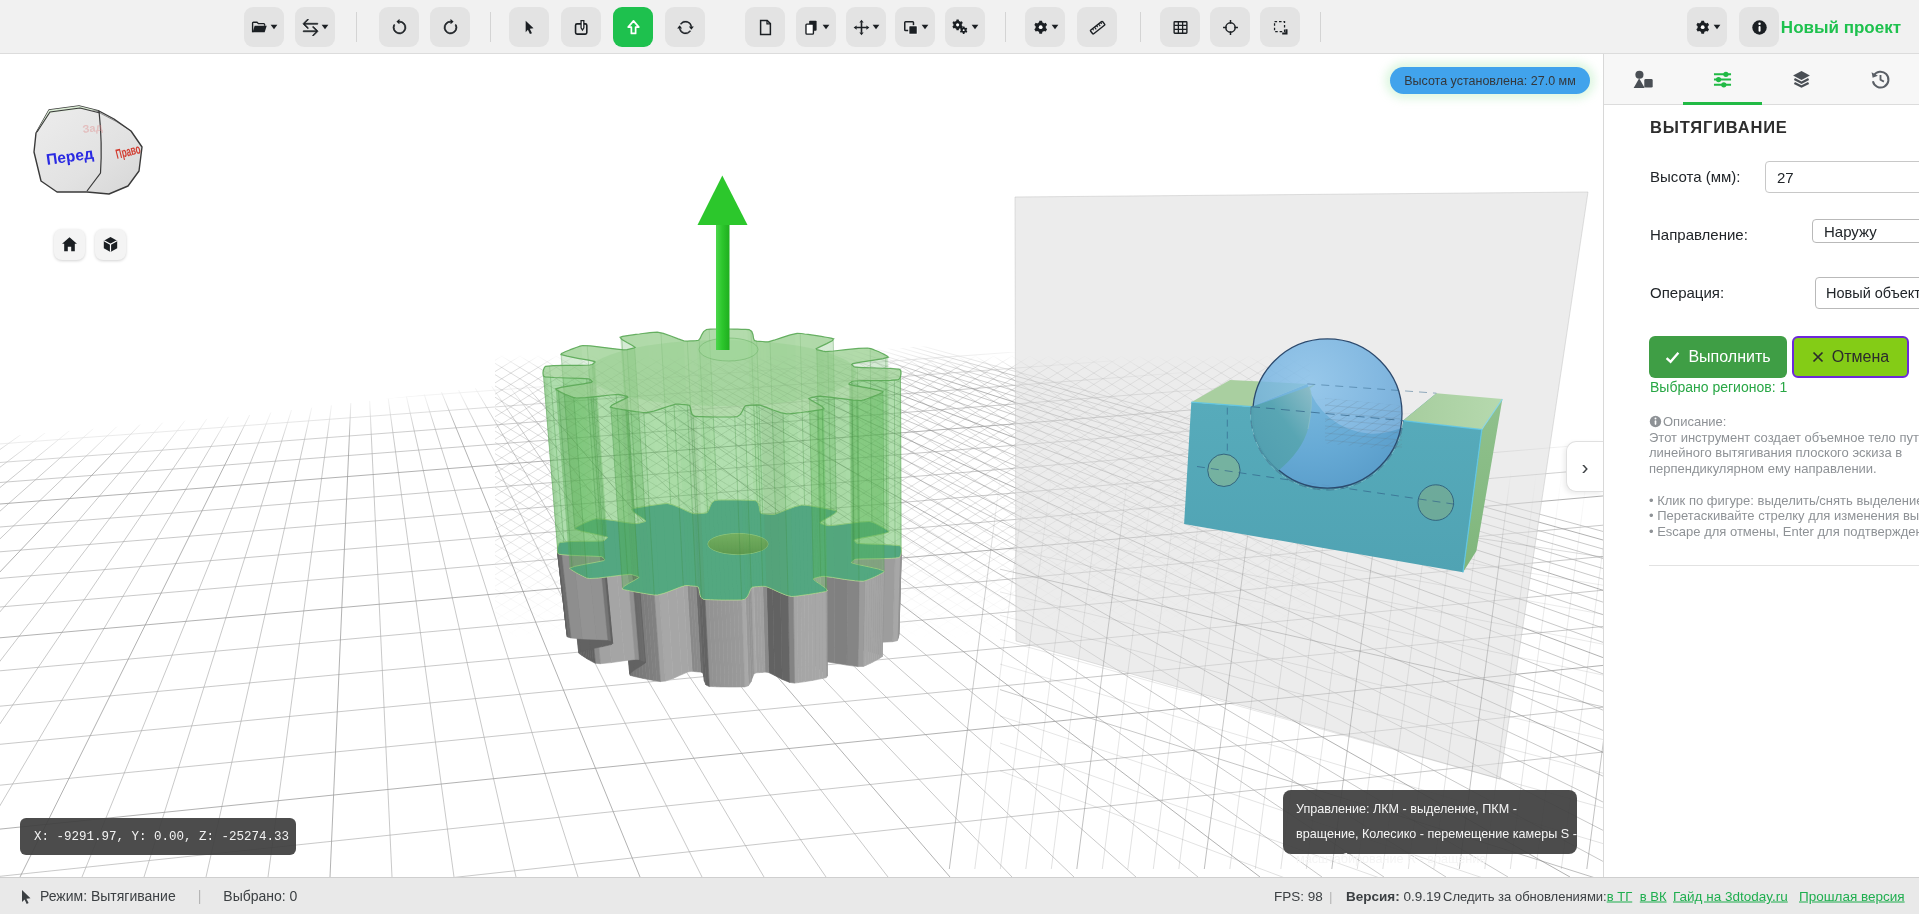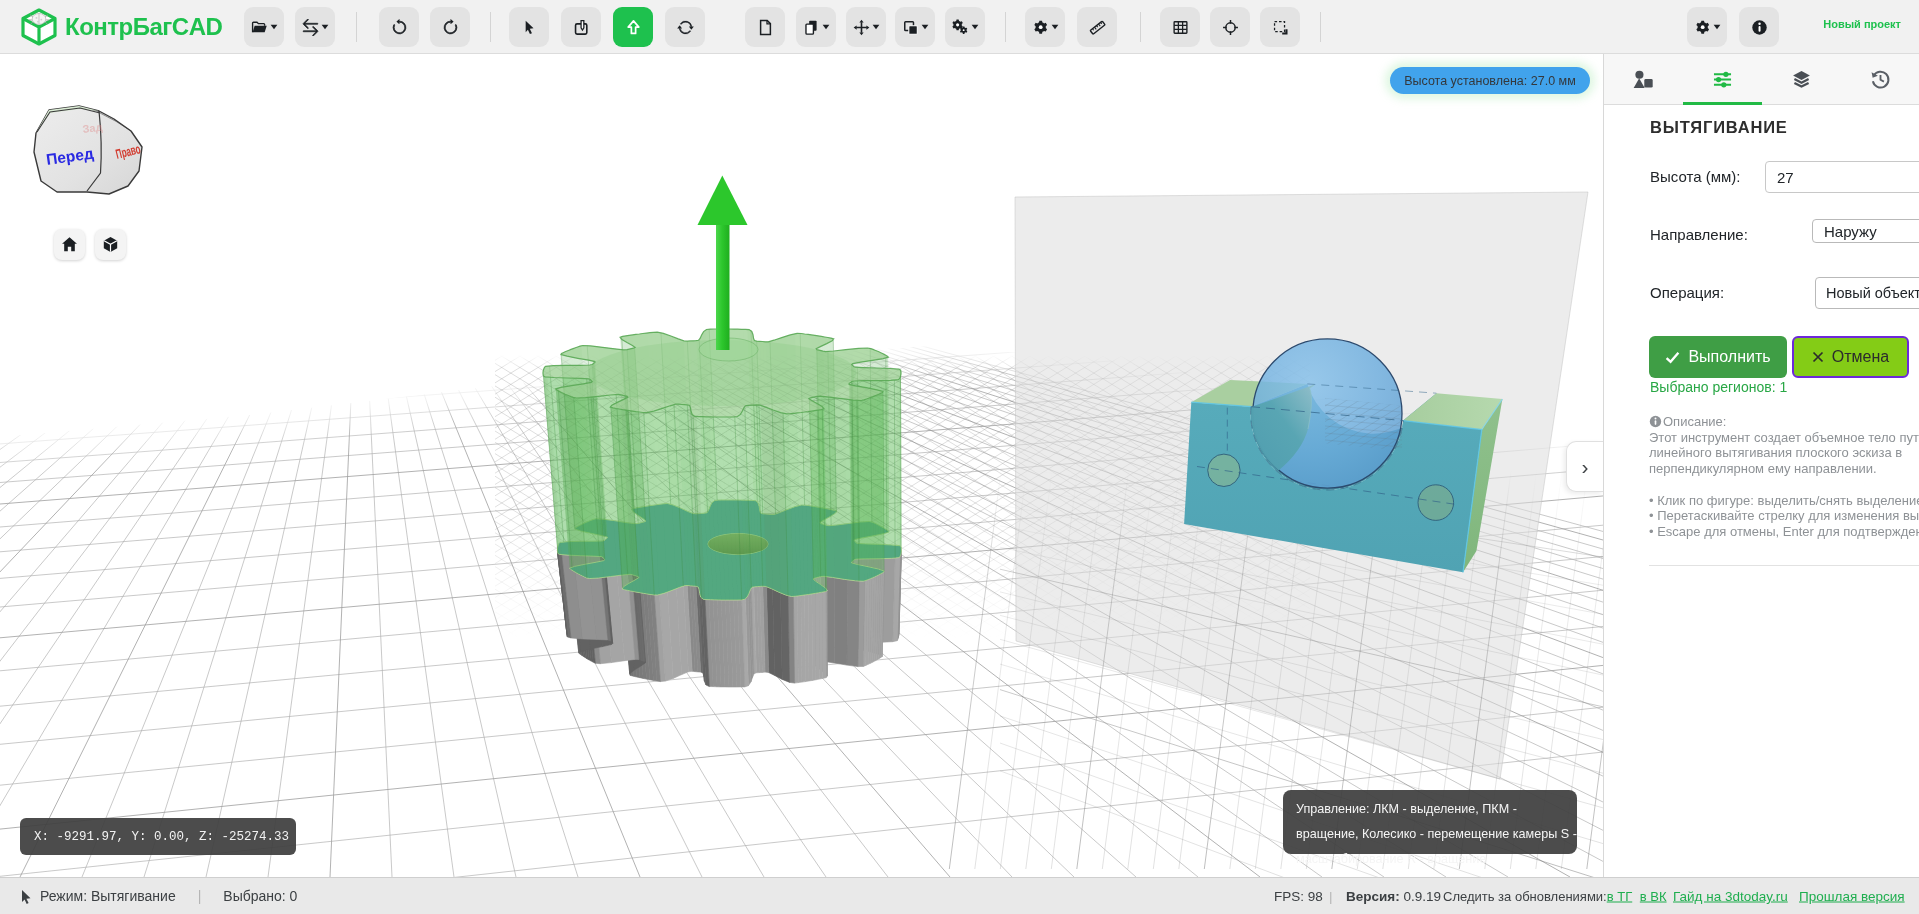--- a/index.html
+++ b/index.html
@@ -2,21 +2,21 @@
 <html><head><meta charset="utf-8">
 <style>
 * { margin:0; padding:0; box-sizing:border-box; }
 html,body { width:1919px; height:914px; overflow:hidden; font-family:"Liberation Sans",sans-serif; background:#fff; }
 #toolbar { position:absolute; left:0; top:0; width:1919px; height:54px; background:#f1f1f1; border-bottom:1px solid #dcdcdc; z-index:30; }
 .tbtn { position:absolute; top:7px; width:40px; height:40px; background:#e3e3e3; border-radius:9px; display:flex; align-items:center; justify-content:center; gap:2px; }
 .tbtn.active { background:#1ec14e; }
 .tsep { position:absolute; top:12px; width:1px; height:30px; background:#d4d4d4; }
 #logo { position:absolute; left:19px; top:7px; display:flex; align-items:center; }
 #logo span { color:#1ec14e; font-size:24px; font-weight:bold; margin-left:6px; letter-spacing:-0.5px; }
-#newproj { position:absolute; right:18px; top:18px; color:#1ec14e; font-size:11px; font-weight:bold; }
+#newproj { position:absolute; right:18px; top:18px; color:#1ec14e; font-size:17px; font-weight:bold; }
 #viewport { position:absolute; left:0; top:54px; width:1603px; height:823px; background:#ffffff; overflow:hidden; }
 #sidebar { position:absolute; left:1603px; top:54px; width:316px; height:823px; background:#ffffff; border-left:1px solid #d8d8d8; z-index:20; }
 #tabbar { position:absolute; left:0; top:0; width:316px; height:51px; background:#f7f7f7; border-bottom:1px solid #dcdcdc; display:flex; }
 .tab { flex:1; display:flex; align-items:center; justify-content:center; position:relative; }
 .tab.act::after { content:""; position:absolute; left:0; bottom:-1px; width:100%; height:3px; background:#21ba45; }
 #statusbar { position:absolute; left:0; top:877px; width:1919px; height:37px; background:#e9e9e9; border-top:1px solid #cfcfcf; display:flex; align-items:center; font-size:14px; color:#3c4043; z-index:30; }
 #statusbar .sr { position:absolute; top:50%; transform:translateY(-50%); white-space:nowrap; font-size:13.5px; }
 .slink { color:#1fae4f; text-decoration:underline; }
 .panel { position:absolute; font-size:15px; color:#212529;margin-left:37px; }
 #coordtip { position:absolute; left:20px; top:818px; width:276px; height:37px; background:rgba(62,62,62,0.93); border-radius:6px; color:#f2f2f2; font-family:"Liberation Mono",monospace; font-size:12.5px; display:flex; align-items:center; padding-left:14px; white-space:nowrap; z-index:10; }
@@ -550,37 +550,20 @@
     </div>
 <div class="vbtn" style="left:95px;top:175px">
       <svg width="17" height="17" viewBox="0 0 16 16">
         <path d="M8 1 L14.3 4.4 V11.6 L8 15 L1.7 11.6 V4.4 Z" fill="#1b1f23"></path>
         <path d="M1.9 4.5 L8 7.8 L14.1 4.5 M8 7.8 V14.8" stroke="#ffffff" stroke-width="1.1" fill="none"></path>
       </svg>
     </div>
 </div>
 
 <div id="toolbar">
-<div id="logo">
-      <svg width="40" height="40" viewBox="0 0 40 40">
-<g stroke="#1ec14e" stroke-width="3.2" stroke-linejoin="round" fill="none">
-<path d="M20 3 L36 11.5 V28.5 L20 37 L4 28.5 V11.5 Z" fill="#ffffff"></path>
-<path d="M4 11.5 L20 20 L36 11.5 M20 20 V37"></path>
-</g>
-<g transform="translate(20,13) scale(1.05)">
-<ellipse cx="0" cy="-1" rx="6.5" ry="5.2" fill="#f4f4f4" stroke="#bdbdbd" stroke-width="0.8"></ellipse>
-<path d="M-6 -3 L-8.5 -5 M6 -3 L8.5 -5 M-6.8 0 L-9.5 0 M6.8 0 L9.5 0 M-6 2 L-8 4 M6 2 L8 4" stroke="#9a9a9a" stroke-width="0.9"></path>
-<path d="M0 -6.2 V3.8" stroke="#bdbdbd" stroke-width="0.8"></path>
-<circle cx="-2.4" cy="-2" r="0.9" fill="#cfcfcf"></circle>
-          <circle cx="2.2" cy="-0.4" r="0.9" fill="#cfcfcf"></circle>
-          <circle cx="-1" cy="1.6" r="0.8" fill="#cfcfcf"></circle>
-</g>
-      </svg>
-      <span>КонтрБагCAD</span>
-    </div>
 <div class="tbtn" style="left:244px">
       <svg width="17" height="17" viewBox="0 0 16 16" fill="none">
         <path d="M1.5 12.5 V3.8 Q1.5 3 2.3 3 H5.6 L7 4.4 H12 Q12.8 4.4 12.8 5.2 V6.4" stroke="#1b1f23" stroke-width="1.3"></path>
         <path d="M3.4 6.4 H14.8 L12.9 12.5 H1.5 Z" fill="#1b1f23"></path>
       </svg>
       <svg width="8" height="6" viewBox="0 0 8 6">
         <path d="M0.6 0.8 H7.4 L4 5.2 Z" fill="#1b1f23"></path>
       </svg>
     </div>
     <div class="tbtn" style="left:295px">

